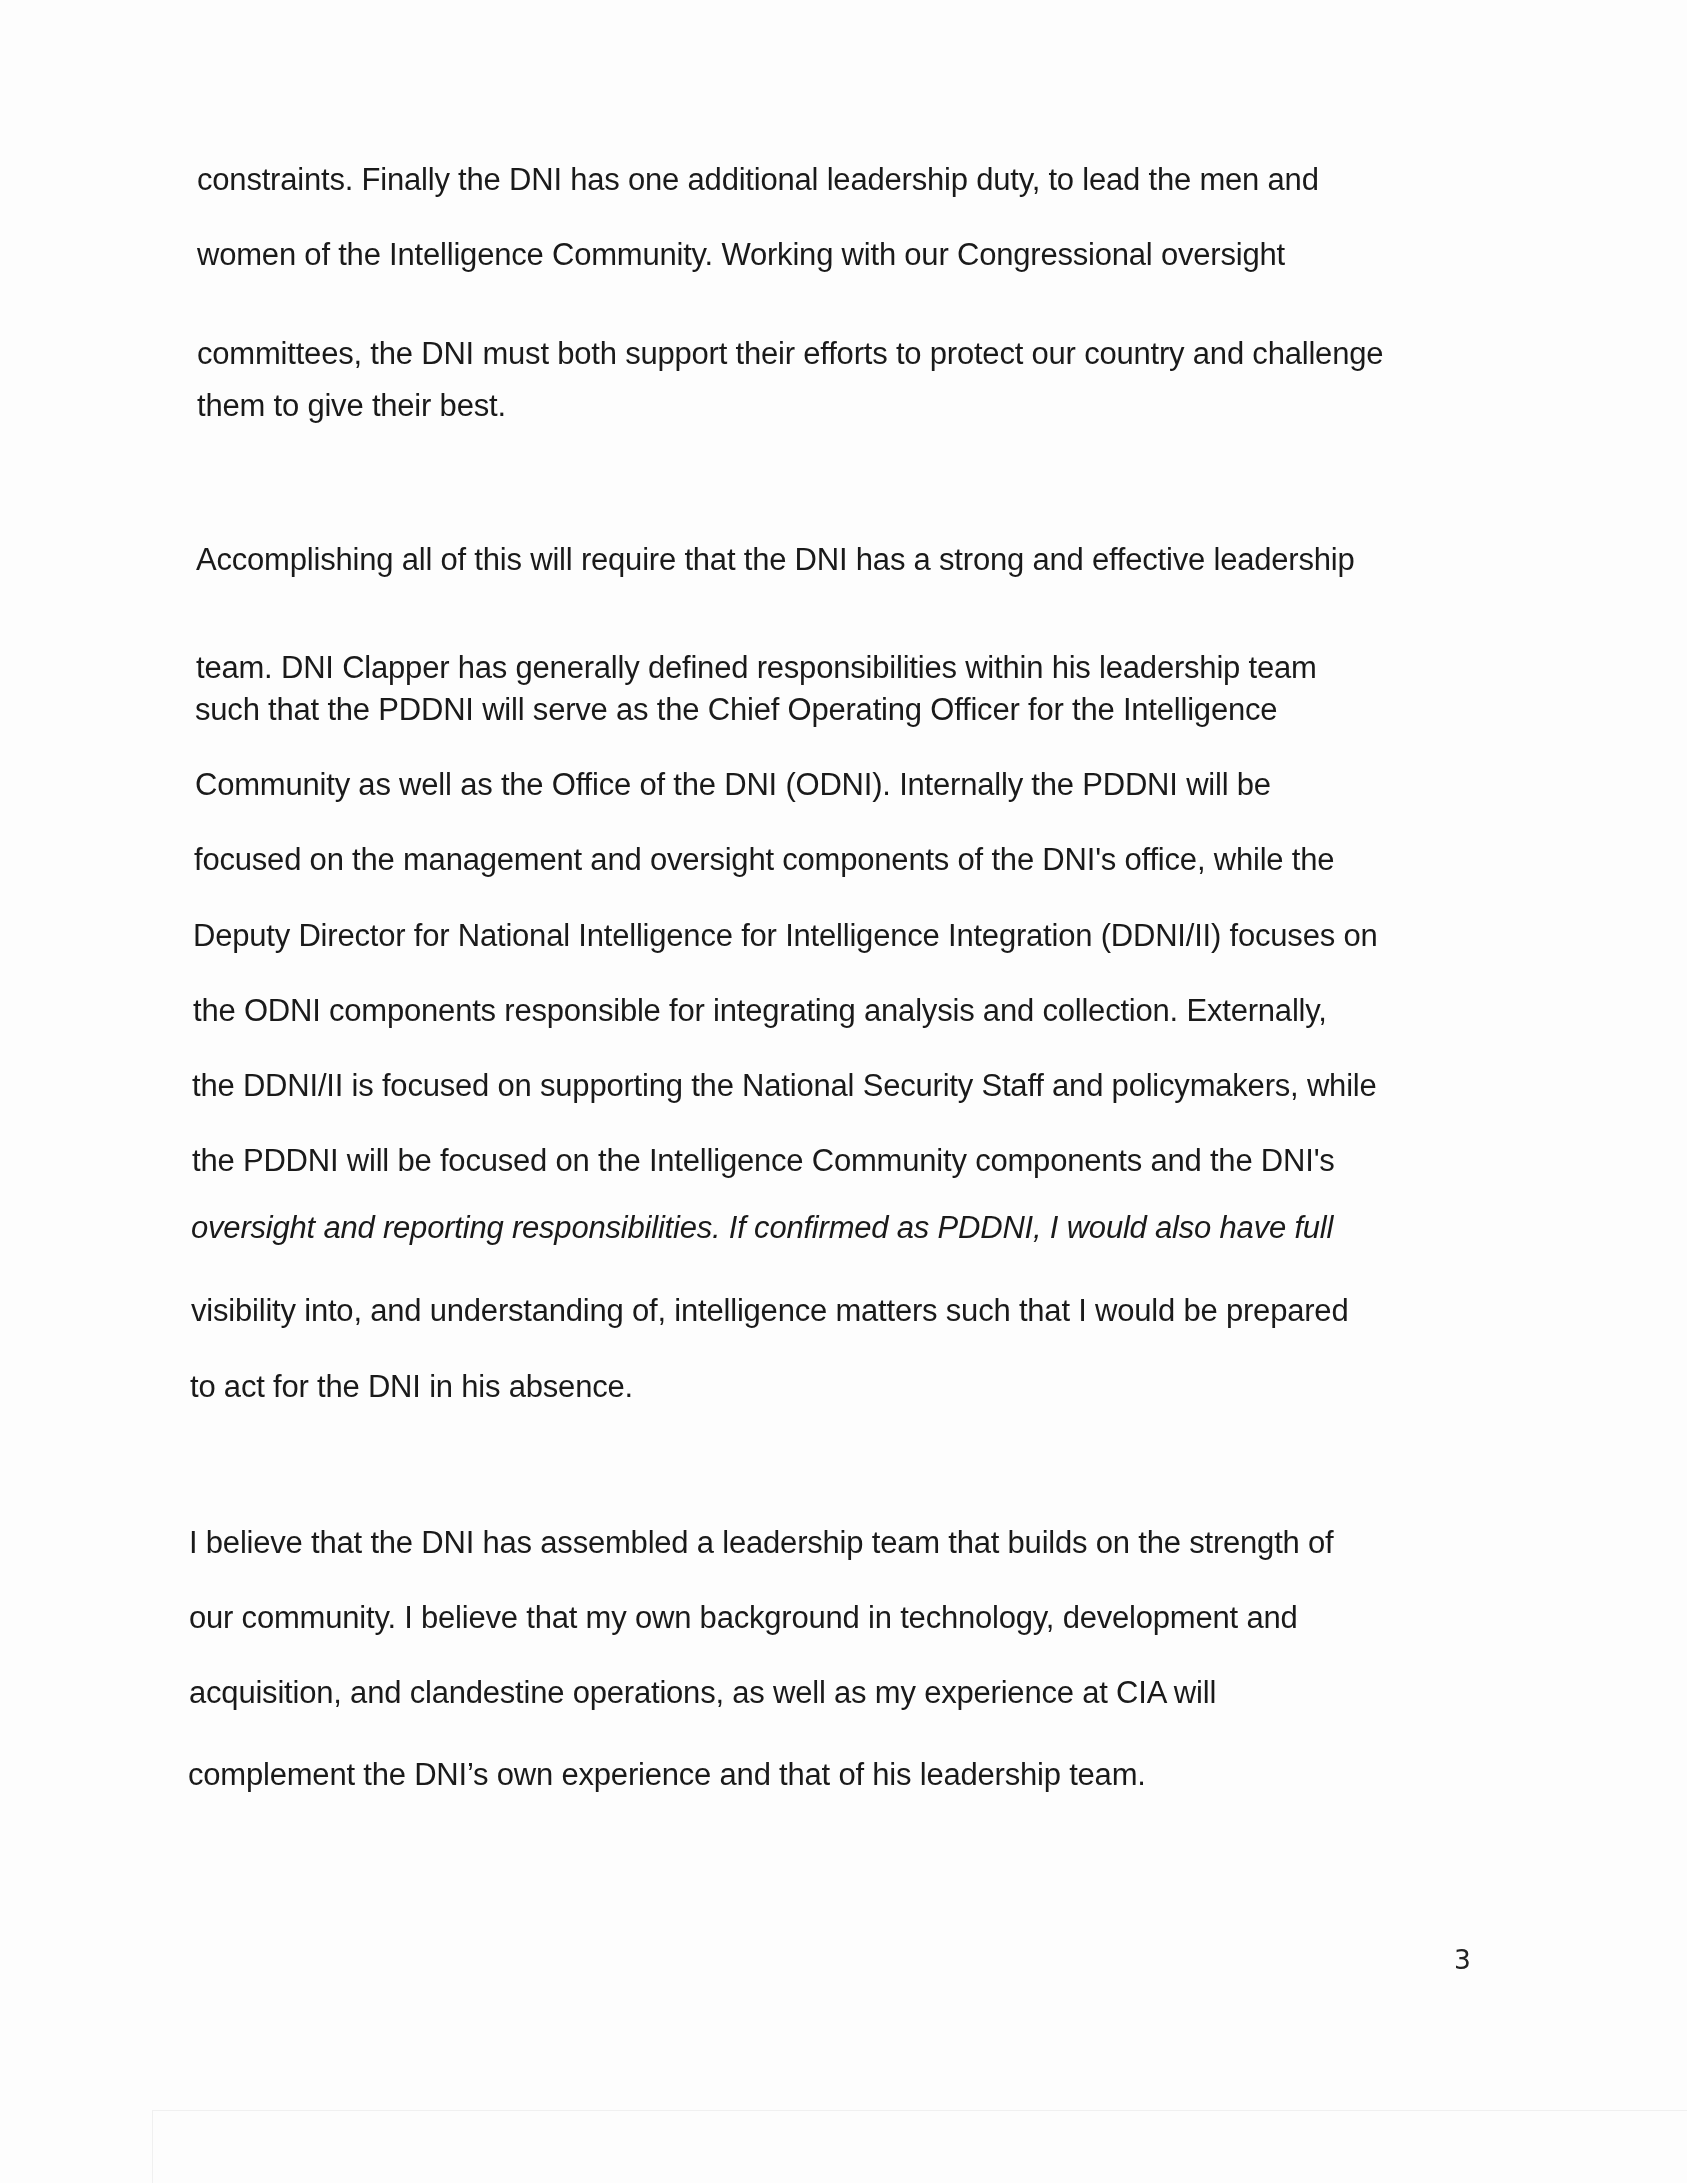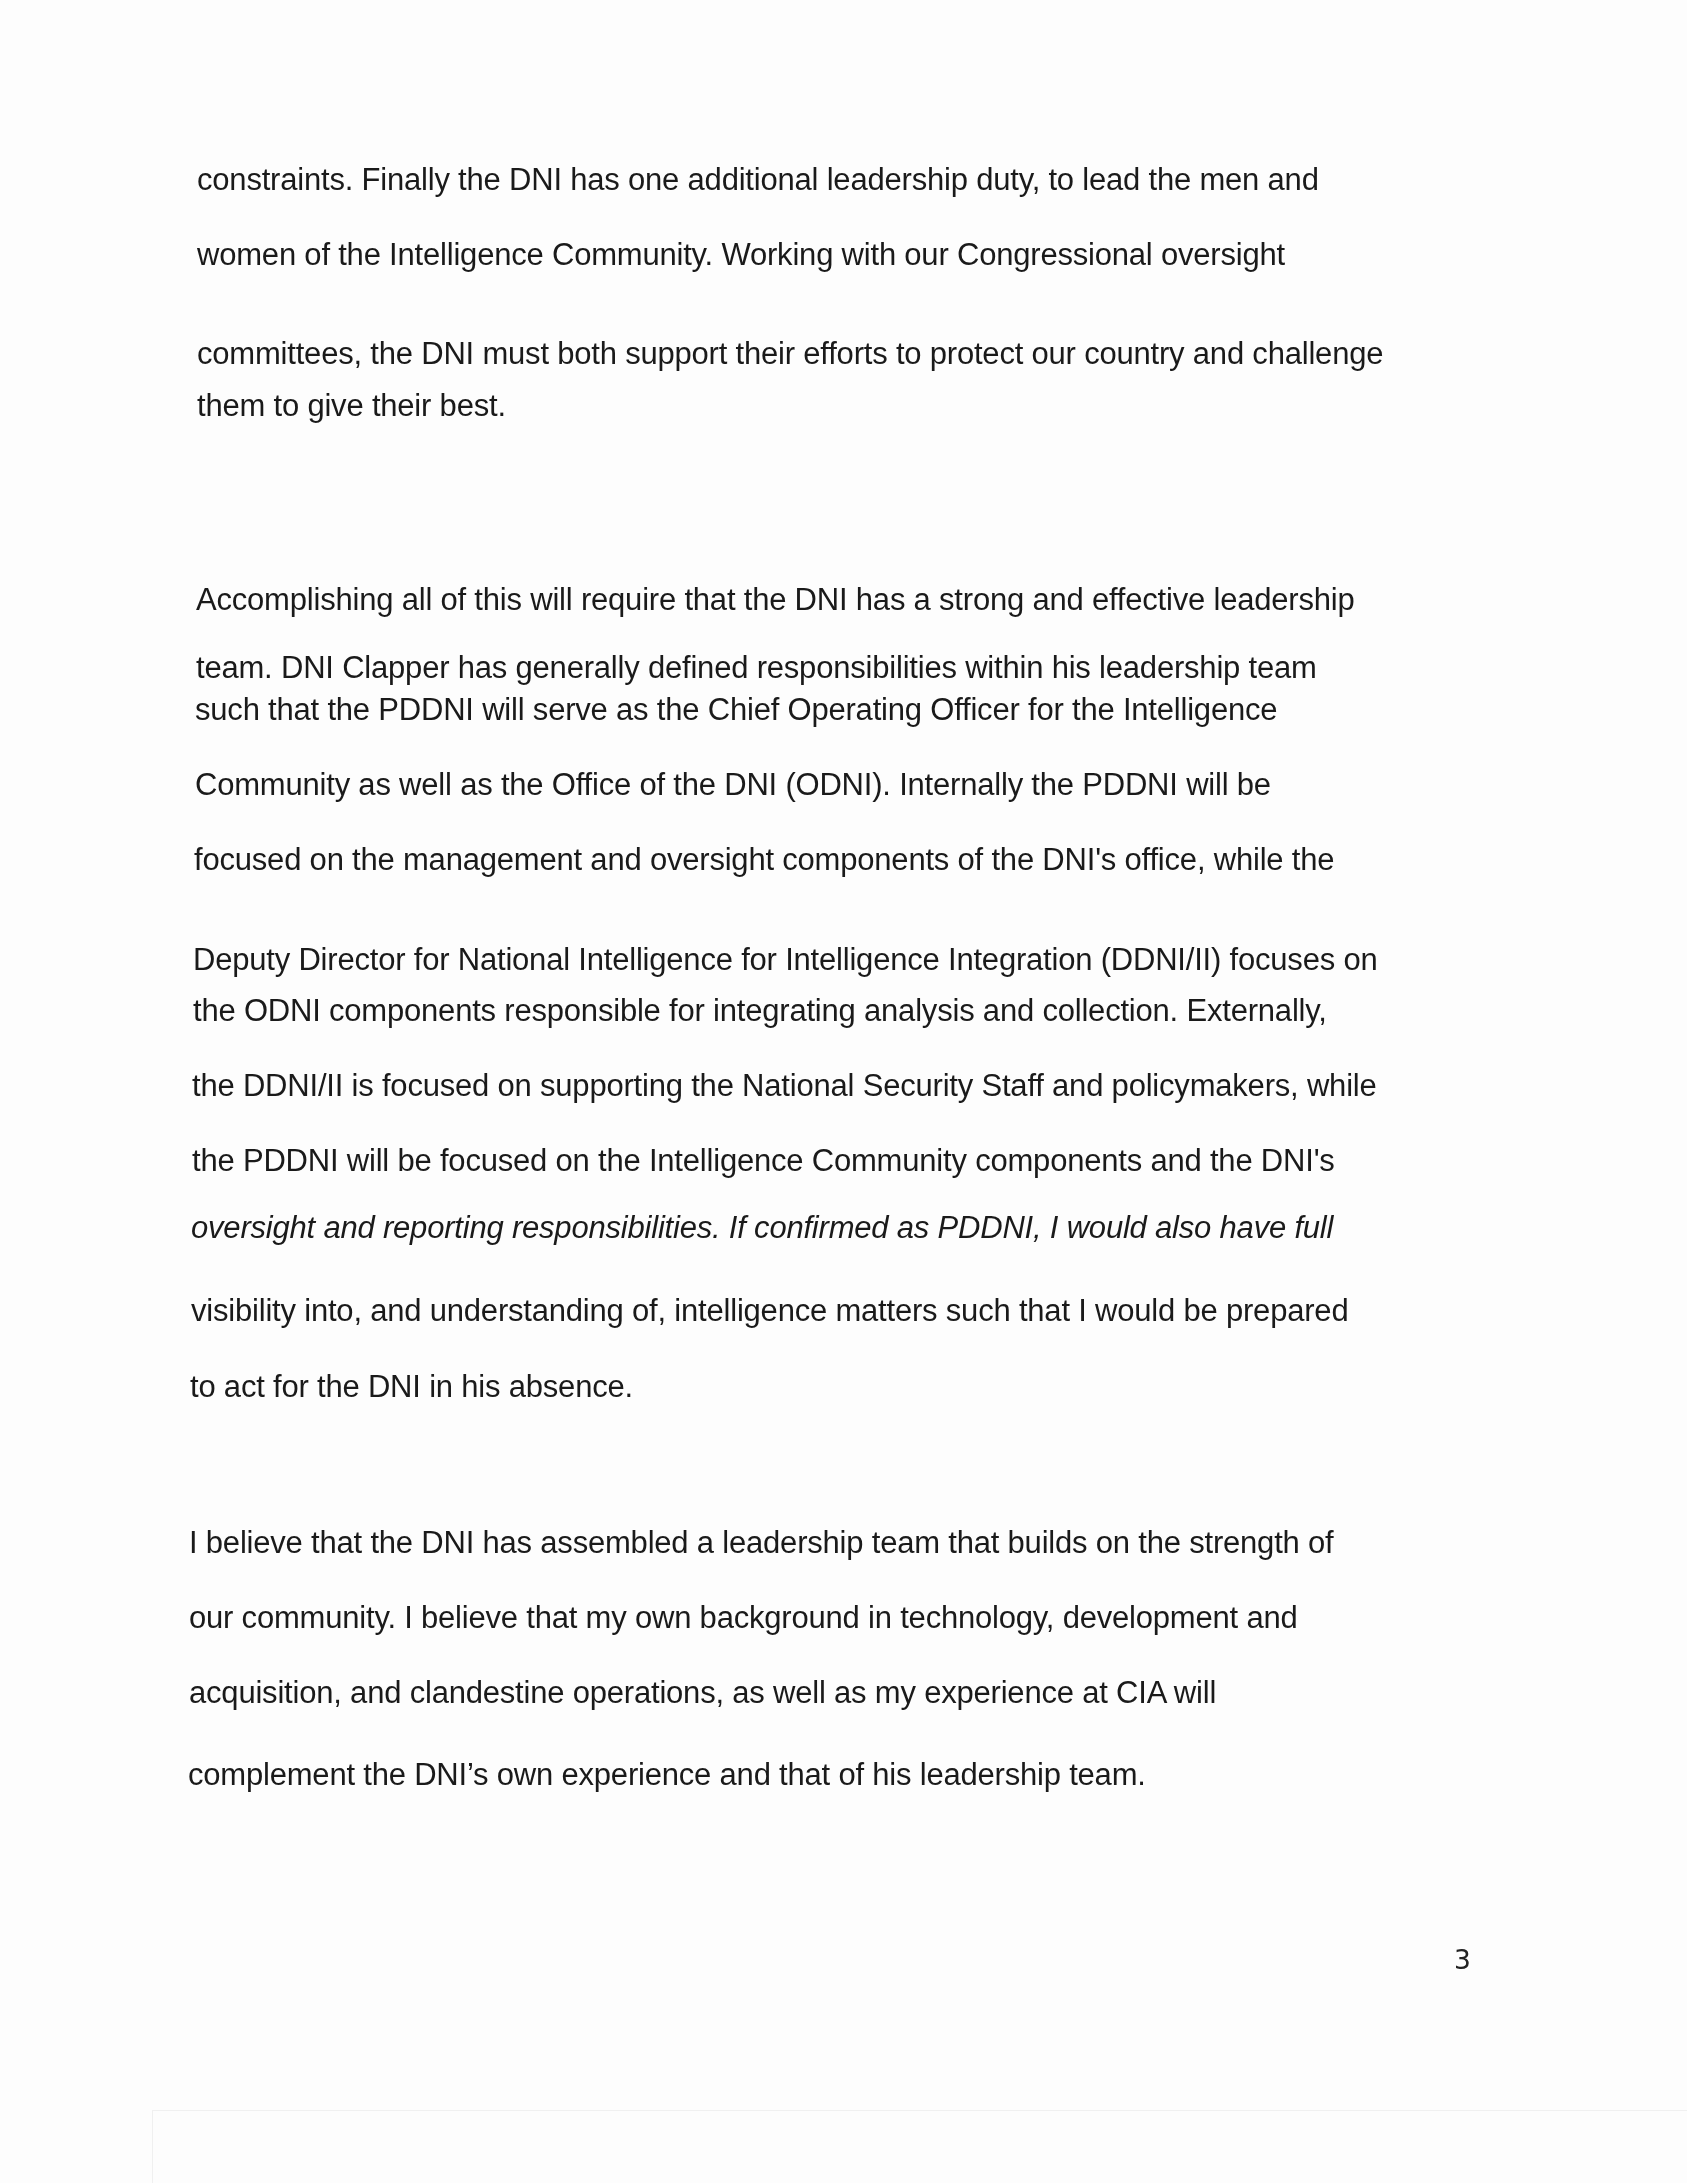--- a/index.html
+++ b/index.html
@@ -32,26 +32,26 @@
 </style>
 </head>
 <body>
 
 <div class="page">
   <div id="body-text">
       <div class="line" style="top: 164px; left: 197px;">constraints.  Finally the DNI has one additional leadership duty, to lead the men and</div>
       <div class="line" style="top: 239px; left: 197px;">women of the Intelligence Community.  Working with our Congressional oversight</div>
       <div class="line" style="top: 314px; left: 197px; margin-top: 24px;">committees, the DNI must both support their efforts to protect our country and challenge</div>
       <div class="line" style="top: 390px; left: 197px;">them to give their best.</div>
-      <div class="line" style="top: 544px; left: 196px; margin-top: 40px;">Accomplishing all of this will require that the DNI has a strong and effective leadership</div>
+      <div class="line" style="top: 544px; left: 196px;">Accomplishing all of this will require that the DNI has a strong and effective leadership</div>
       <div class="line" style="top: 652px; left: 196px;">team.  DNI Clapper has generally defined responsibilities within his leadership team</div>
       <div class="line" style="top: 694px; left: 195px;">such that the PDDNI will serve as the Chief Operating Officer for the Intelligence</div>
       <div class="line" style="top: 769px; left: 195px;">Community as well as the Office of the DNI (ODNI).  Internally the PDDNI will be</div>
       <div class="line" style="top: 844px; left: 194px;">focused on the management and oversight components of the DNI's office, while the</div>
-      <div class="line" style="top: 920px; left: 193px; margin-top: 24px;">Deputy Director for National Intelligence for Intelligence Integration (DDNI/II) focuses on</div>
+      <div class="line" style="top: 920px; left: 193px;">Deputy Director for National Intelligence for Intelligence Integration (DDNI/II) focuses on</div>
       <div class="line" style="top: 995px; left: 193px;">the ODNI components responsible for integrating analysis and collection.  Externally,</div>
       <div class="line" style="top: 1070px; left: 192px;">the DDNI/II is focused on supporting the National Security Staff and policymakers, while</div>
       <div class="line" style="top: 1145px; left: 192px;">the PDDNI will be focused on the Intelligence Community components and the DNI's</div>
       <div class="line" style="top: 1212px; left: 191px; font-style: italic;">oversight and reporting responsibilities.  If confirmed as PDDNI, I would also have full</div>
       <div class="line" style="top: 1295px; left: 191px;">visibility into, and understanding of, intelligence matters such that I would be prepared</div>
       <div class="line" style="top: 1371px; left: 190px;">to act for the DNI in his absence.</div>
       <div class="line" style="top: 1527px; left: 189px;">I believe that the DNI has assembled a leadership team that builds on the strength of</div>
       <div class="line" style="top: 1602px; left: 189px;">our community.  I believe that my own background in technology, development and</div>
       <div class="line" style="top: 1677px; left: 189px;">acquisition, and clandestine operations, as well as my experience at CIA will</div>
       <div class="line" style="top: 1753px; left: 188px; margin-top: 6px;">complement the DNI’s own experience and that of his leadership team.</div>

